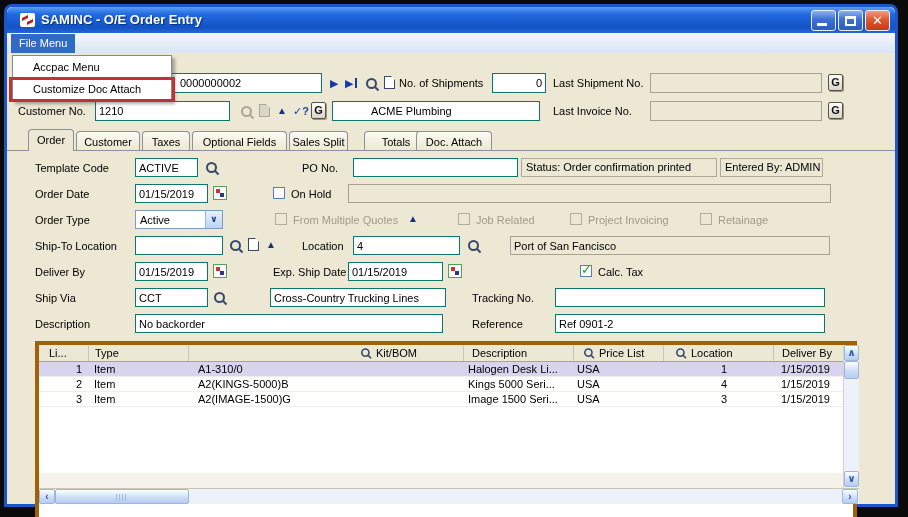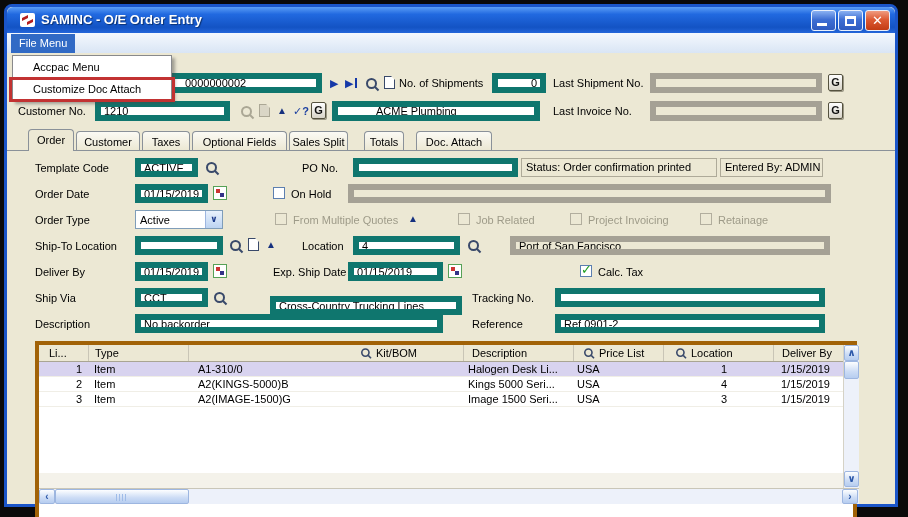--- a/index.html
+++ b/index.html
@@ -32,21 +32,21 @@
 
   
   .dropdown{position:absolute;left:12px;top:55px;width:160px;background:#fff;border:1px solid #88898C;
             box-shadow:3px 3px 3px rgba(70,70,70,.45);z-index:50}
   .dd-item{height:22px;line-height:22px;padding-left:20px;color:#000;white-space:nowrap}
   .annotation{position:absolute;left:9px;top:77px;width:166px;height:25px;border:3px solid #C23232;z-index:60}
 
   
   .lbl{position:absolute;line-height:18px;white-space:nowrap;z-index:2}
   .lbl.dis{color:#9E9B89}
-  .fld{position:absolute;height:20px;border:6px solid #0f766e;background:#fff;padding:0 3px;
+  .fld{position:absolute;height:20px;border:1px solid #0f766e;background:#fff;padding:0 3px;
        font-family:inherit;font-size:11px;color:#000;z-index:2}
   .fld.h19{height:19px}
   .fld.dis{background:#ECE8D4;border-color:#A5A195}
   .statbox{position:absolute;height:19px;line-height:17px;border:1px solid #AEAA99;padding:0 4px;
            white-space:nowrap;overflow:hidden;z-index:2}
   .cb{position:absolute;width:12px;height:12px;border:1px solid #5C7FB0;background:#fff;z-index:2}
   .cb.dis{border-color:#B2AE9E;background:#ECE8D4}
   .cb .tick{position:absolute;left:0px;top:-4px;font-size:13px;font-weight:bold;color:#1E9E1E}
   .combo{position:absolute;height:19px;border:1px solid #7F9DB9;background:#fff;z-index:2}
   .combo .cval{position:absolute;left:4px;top:1px;line-height:16px}
@@ -166,21 +166,21 @@
   <div class="lbl" style="left:553px;top:102px">Last Invoice No.</div>
   <input class="fld dis" style="left: 650px; top: 101px; width: 172px;" value="">
   <div class="gbtn" style="left:828px;top:102px">G</div>
 
   <div class="tabline"></div>
   <div class="tab active" style="left:28px;width:46px">Order</div>
   <div class="tab" style="left:76px;width:64px">Customer</div>
   <div class="tab" style="left:142px;width:48px">Taxes</div>
   <div class="tab" style="left:192px;width:95px">Optional Fields</div>
   <div class="tab" style="left:289px;width:59px">Sales Split</div>
-  <div class="tab" style="left:364px;width:40px">Totals</div>
+  <div class="tab" style="left:364px;width:64px">Totals</div>
   <div class="tab" style="left:416px;width:76px">Doc. Attach</div>
 
   <div class="lbl" style="left:35px;top:159px">Template Code</div>
   <input class="fld h19" style="left: 135px; top: 158px; width: 63px;" value="ACTIVE">
   <span class="mag" style="left:205px;top:161px"></span>
   <div class="lbl" style="left:302px;top:159px">PO No.</div>
   <input class="fld h19" style="left: 353px; top: 158px; width: 165px;" value="">
   <div class="statbox" style="left:521px;top:158px;width:196px">Status: Order confirmation printed</div>
   <div class="statbox" style="left:720px;top:158px;width:103px">Entered By: ADMIN</div>
 
@@ -223,21 +223,21 @@
   <input class="fld h19" style="left: 348px; top: 262px; width: 95px;" value="01/15/2019">
   <span class="cal" style="left:448px;top:264px"></span>
   <span class="cb" style="left:580px;top:265px">
     <span class="tick">✓</span>
   </span>
   <div class="lbl" style="left:598px;top:263px">Calc. Tax</div>
 
   <div class="lbl" style="left:35px;top:289px">Ship Via</div>
   <input class="fld h19" style="left: 135px; top: 288px; width: 73px;" value="CCT">
   <span class="mag" style="left:213px;top:291px"></span>
-  <input class="fld h19" style="left: 270px; top: 288px; width: 192px; margin-top: 8px;" value="Cross-Country Trucking Lines">
+  <input class="fld h19" style="left: 270px; top: 288px; width: 176px;" value="Cross-Country Trucking Lines">
   <div class="lbl" style="left:472px;top:289px">Tracking No.</div>
   <input class="fld h19" style="left: 555px; top: 288px; width: 270px;" value="">
 
   <div class="lbl" style="left:35px;top:315px">Description</div>
   <input class="fld h19" style="left: 135px; top: 314px; width: 308px;" value="No backorder">
   <div class="lbl" style="left:472px;top:315px">Reference</div>
   <input class="fld h19" style="left: 555px; top: 314px; width: 270px;" value="Ref 0901-2">
 
   <div class="grid">
     <div class="ghead">

